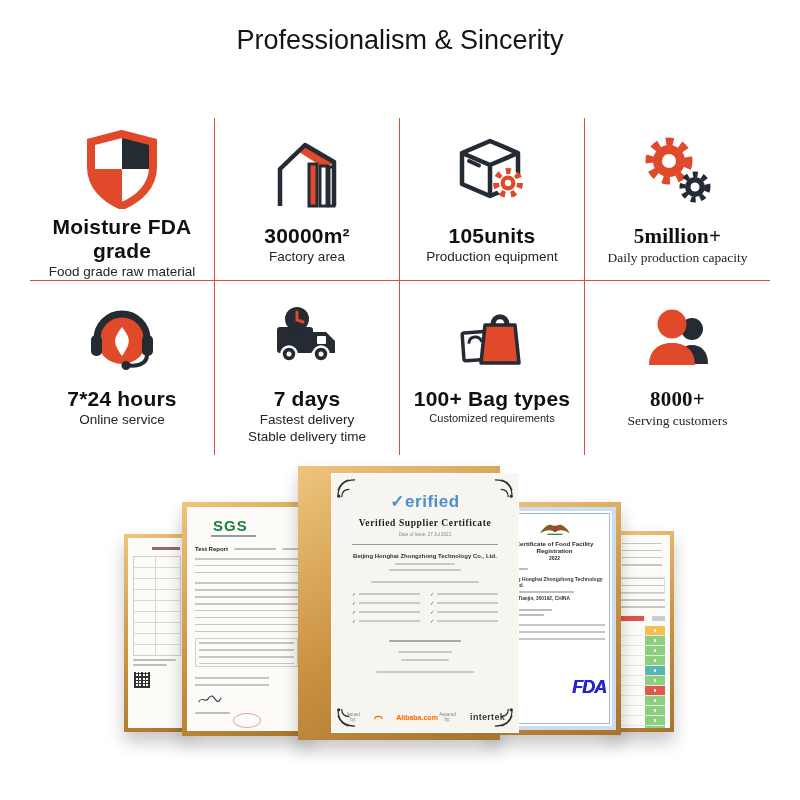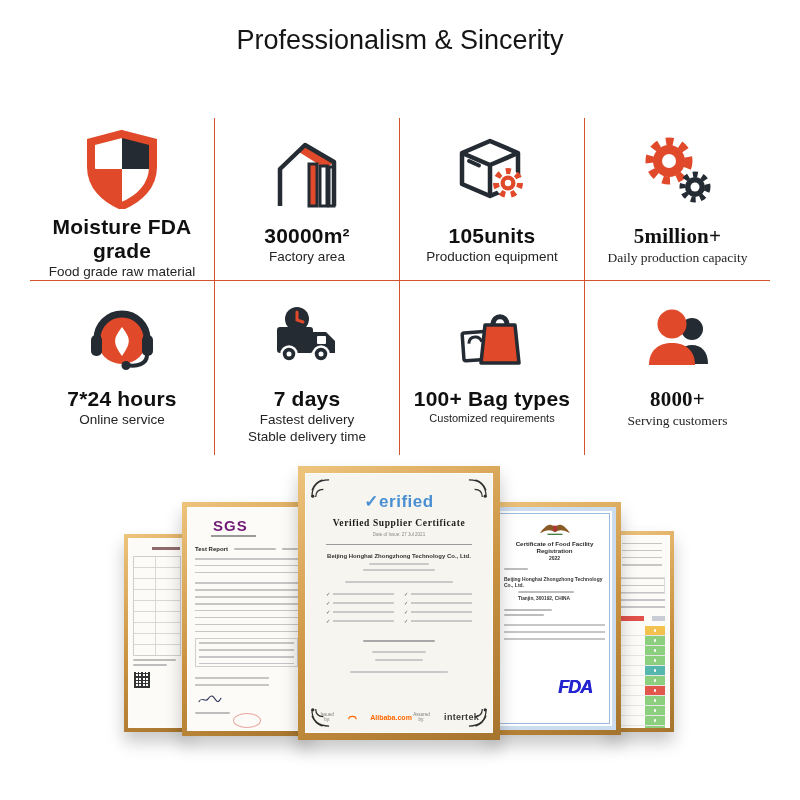--- a/index.html
+++ b/index.html
@@ -39,29 +39,29 @@
   .c1-title{height:3px;width:58%;background:#8d6b6b;margin:3px 1px 6px auto;}
   .c1-table{border:1px solid #cfcfcf;}
   .c1-row{display:flex;height:10px;border-bottom:1px solid #d8d8d8;}
   .c1-row:last-child{border-bottom:none;}
   .c1-row span:first-child{width:45%;border-right:1px solid #d8d8d8;}
   .qr{width:16px;height:16px;margin:6px 1px 0;background-color:#fff;
       background-image:repeating-linear-gradient(0deg,#333 0 1.5px,transparent 1.5px 3.5px),
                        repeating-linear-gradient(90deg,#333 0 1.5px,transparent 1.5px 3.5px);}
   
   .c2 .doc{padding:10px 8px;}
-  .sgs-logo{display:inline-block;font-size:15px;font-weight:700;color:#701a75;letter-spacing:1px;
+  .sgs-logo{display:inline-block;font-size:15px;font-weight:700;color:#15803d;letter-spacing:1px;
             border-bottom:2px solid #9a9a9a;padding:0 8px 1px 2px;margin-left:16px;}
   .tr-row{display:flex;align-items:center;gap:6px;margin-top:8px;}
   .tr-label{font-size:6px;font-weight:700;color:#222;white-space:nowrap;}
   .stamp{position:absolute;bottom:3px;left:50%;transform:translateX(-50%);
          width:26px;height:13px;border:1.5px solid rgba(215,80,70,0.5);border-radius:50%;}
   .sig-svg{width:26px;height:11px;margin:4px 0 0 2px;}
   
-  .c3 .doc{background:#f7f5ef;padding:18px 15px;text-align:center;}
+  .c3 .doc{background:#f7f5ef;padding:18px 15px;text-align:center;margin-left:26px;}
   .corner{position:absolute;width:21px;height:21px;}
   .corner.tl{top:5px;left:5px;} .corner.tr{top:5px;right:5px;transform:scaleX(-1);}
   .corner.bl{bottom:5px;left:5px;transform:scaleY(-1);} .corner.br{bottom:5px;right:5px;transform:scale(-1,-1);}
   .v-logo{font-size:17px;font-weight:700;color:#4a8fd2;letter-spacing:0.5px;}
   .v-title{font-family:"Liberation Serif",serif;font-size:9.5px;font-weight:700;
            letter-spacing:0.6px;color:#1b1b1b;margin-top:6px;}
   .v-issue{font-size:4.5px;color:#8a8a8a;margin-top:4px;}
   .v-hr{border-top:1px solid #9a9a9a;margin:7px 6px 0;}
   .v-company{font-size:6px;font-weight:700;color:#333;margin-top:8px;}
   .cbar{background:#c9c9c9;height:2px;border-radius:1px;margin:4px auto 0;}
@@ -75,21 +75,21 @@
   .ali{color:#f60;font-size:7px;font-weight:700;}
   .itk{color:#3a3a3a;font-size:9px;font-weight:700;letter-spacing:0.3px;}
   
   .c4 .doc{background:#fff;border:4px solid #cdddf0;padding:8px 7px;}
   .fda-inner{position:absolute;inset:2px;border:1px solid #9cbade;pointer-events:none;}
   .eagle{display:block;margin:2px auto 0;width:32px;height:15px;}
   .fda-title{font-size:6.2px;font-weight:700;color:#2b2b2b;text-align:center;margin-top:4px;}
   .fda-year{font-size:5px;font-weight:700;color:#2b2b2b;text-align:center;margin-top:1px;}
   .fda-company{font-size:5px;font-weight:700;color:#333;margin-top:6px;}
   .fda-country{font-size:4.8px;font-weight:700;color:#333;margin-top:2px;}
-  .fda-logo{position:absolute;right:20px;bottom:28px;font-size:18px;font-weight:700;
+  .fda-logo{position:absolute;right:6px;bottom:28px;font-size:18px;font-weight:700;
             font-style:italic;color:#2323cf;letter-spacing:-1px;text-shadow:0.6px 0 #2323cf;}
   
   .c5 .doc{padding:6px 5px;}
   .seg-row{display:flex;height:5px;margin-top:6px;}
   .seg-red{width:55%;background:#e0524a;}
   .seg-gray{width:28%;margin-left:auto;background:#c9ccd4;}
   .result-rows{margin-top:5px;}
   .r-row{display:flex;height:9px;border-bottom:1px solid #e6e6e6;align-items:stretch;}
   .r-cell{width:44%;margin-left:auto;position:relative;}
   .r-cell::after{content:"";position:absolute;left:50%;top:50%;width:2.5px;height:2.5px;

